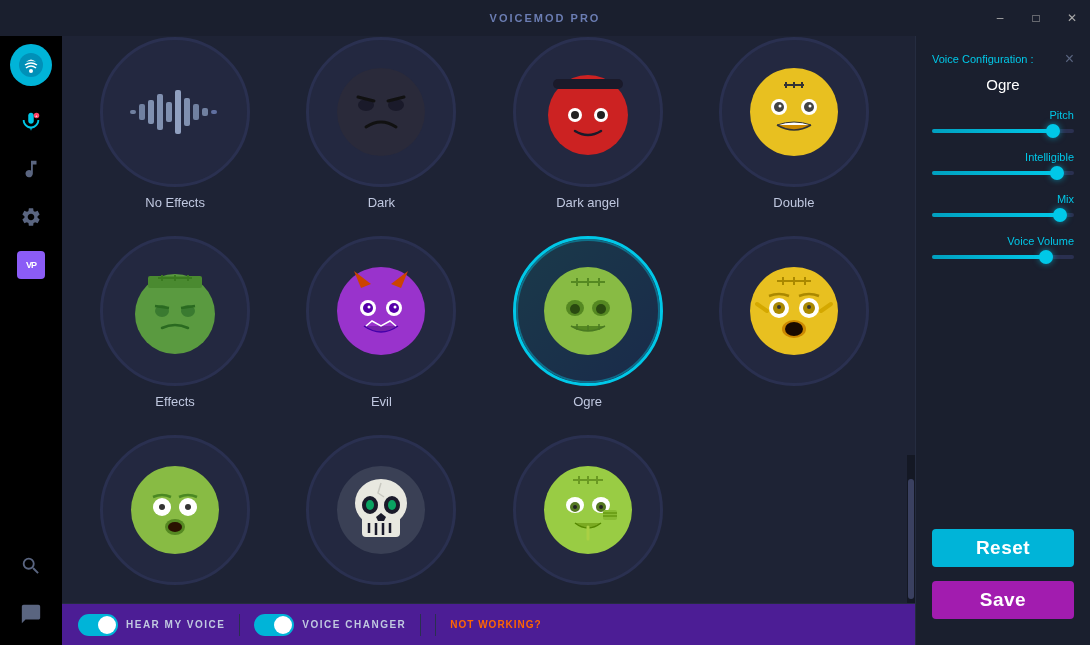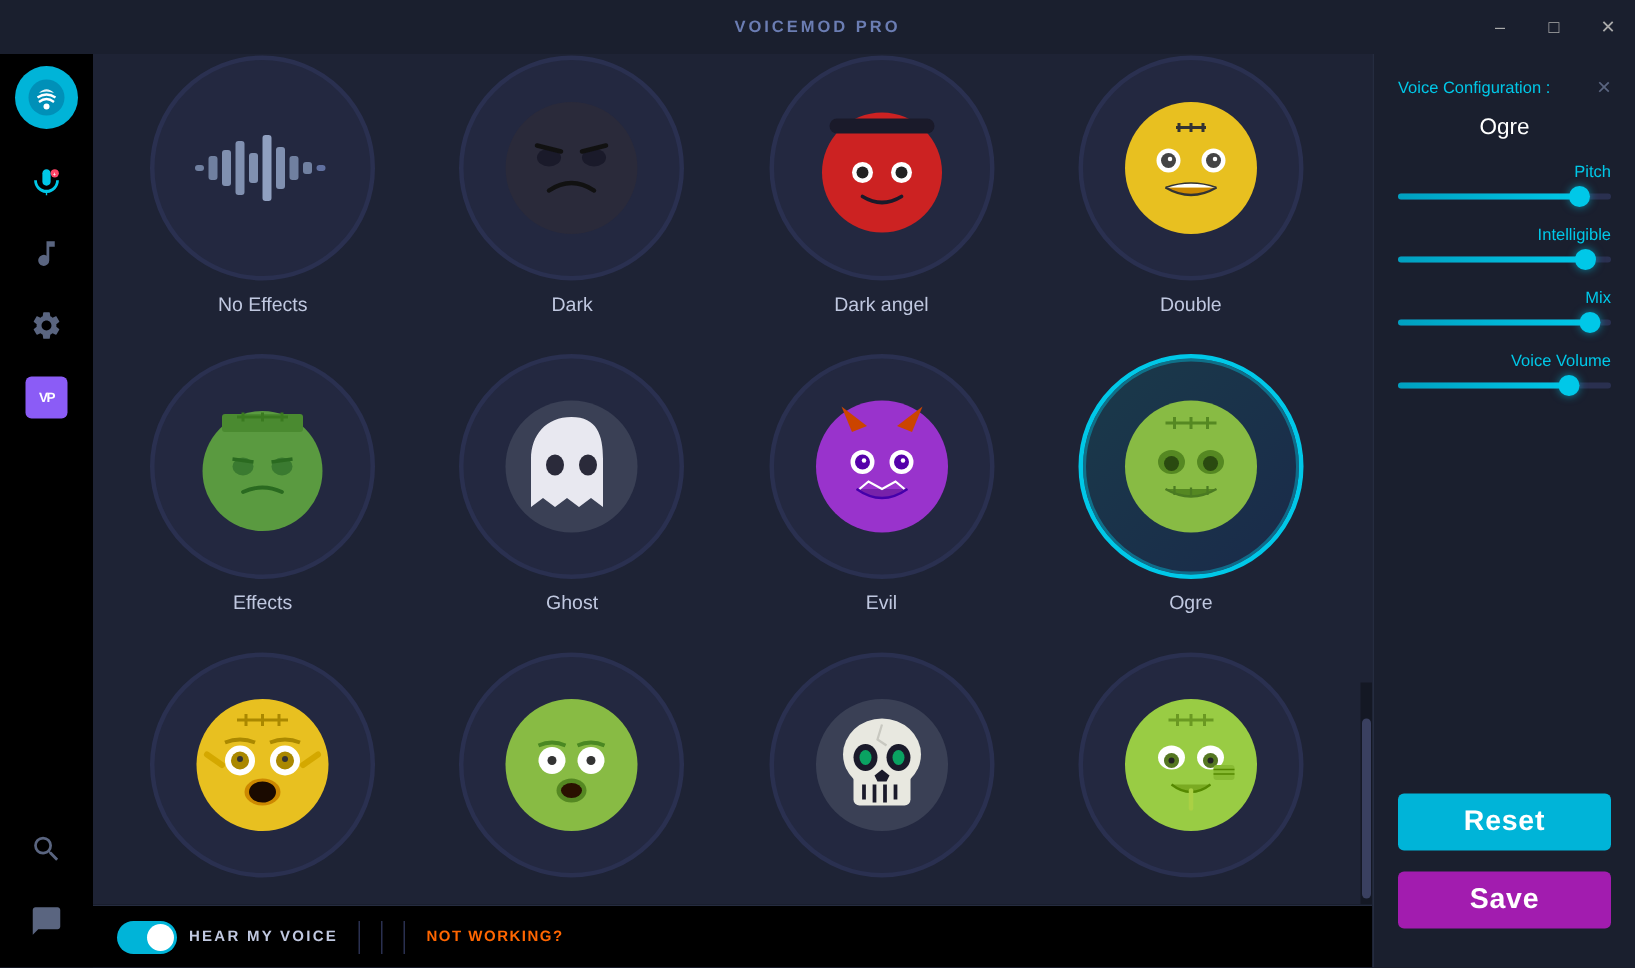--- a/index.html
+++ b/index.html
@@ -216,21 +216,21 @@
       cursor: pointer;
       color: #fff;
       letter-spacing: 0.5px;
     }
     .btn-reset { background: #00b4d8; margin-bottom: 6px; }
     .btn-save { background: #a21caf; }
 
     
     .bottom-bar {
       height: 42px;
-      background: #000000;
+      background: #4c1d95;
       border-top: 1px solid #252c40;
       display: flex;
       align-items: center;
       padding: 0 16px;
       gap: 14px;
       flex-shrink: 0;
     }
     .toggle-group {
       display: flex;
       align-items: center;
@@ -465,38 +465,20 @@
                 <ellipse cx="68" cy="55" rx="7" ry="6" fill="#3a7a30"></ellipse>
                 <line x1="35" y1="50" x2="49" y2="52" stroke="#2a6a20" stroke-width="2.5"></line>
                 <line x1="61" y1="52" x2="75" y2="50" stroke="#2a6a20" stroke-width="2.5"></line>
 
                 <path d="M 42 72 Q 55 66 68 72" stroke="#2a6a20" stroke-width="2.5" fill="none" stroke-linecap="round"></path>
               </svg>
             </div>
             <span class="voice-label">Effects</span>
           </div>
 
-          <div class="voice-item">
-            <div class="voice-circle">
-              <svg width="110" height="110" viewBox="0 0 110 110">
-                <circle cx="55" cy="55" r="44" fill="#3a4055"></circle>
-
-                <path d="M 55 22 
-                         C 38 22 28 34 28 50 
-                         L 28 82 
-                         L 36 76 L 44 82 L 52 76 L 60 82 L 68 76 L 76 82 
-                         L 76 50 
-                         C 76 34 72 22 55 22 Z" fill="#e8e8f0"></path>
-
-                <ellipse cx="44" cy="54" rx="6" ry="7" fill="#2a2a3a"></ellipse>
-                <ellipse cx="66" cy="54" rx="6" ry="7" fill="#2a2a3a"></ellipse>
-              </svg>
-            </div>
-            <span class="voice-label">Ghost</span>
-          </div>
 
           <div class="voice-item">
             <div class="voice-circle">
               <svg width="110" height="110" viewBox="0 0 110 110">
                 <circle cx="55" cy="55" r="44" fill="#9933cc"></circle>
 
                 <polygon points="35,32 28,15 45,28" fill="#cc4400"></polygon>
                 <polygon points="75,32 82,15 65,28" fill="#cc4400"></polygon>
 
                 <ellipse cx="42" cy="52" rx="8" ry="8" fill="white"></ellipse>
@@ -654,20 +636,26 @@
     <div class="bottom-bar">
       <div class="toggle-group">
         <div class="toggle on">
           <div class="toggle-knob"></div>
         </div>
         <span class="toggle-label">HEAR MY VOICE</span>
       </div>
 
       <div class="separator"></div>
 
+      <div class="toggle-group">
+        <div class="toggle on">
+          <div class="toggle-knob"></div>
+        </div>
+        <span class="toggle-label">VOICE CHANGER</span>
+      </div>
 
       <div class="separator"></div>
 
 
       <div class="separator"></div>
 
       <span class="not-working">NOT WORKING?</span>
     </div>
   </div>
 

